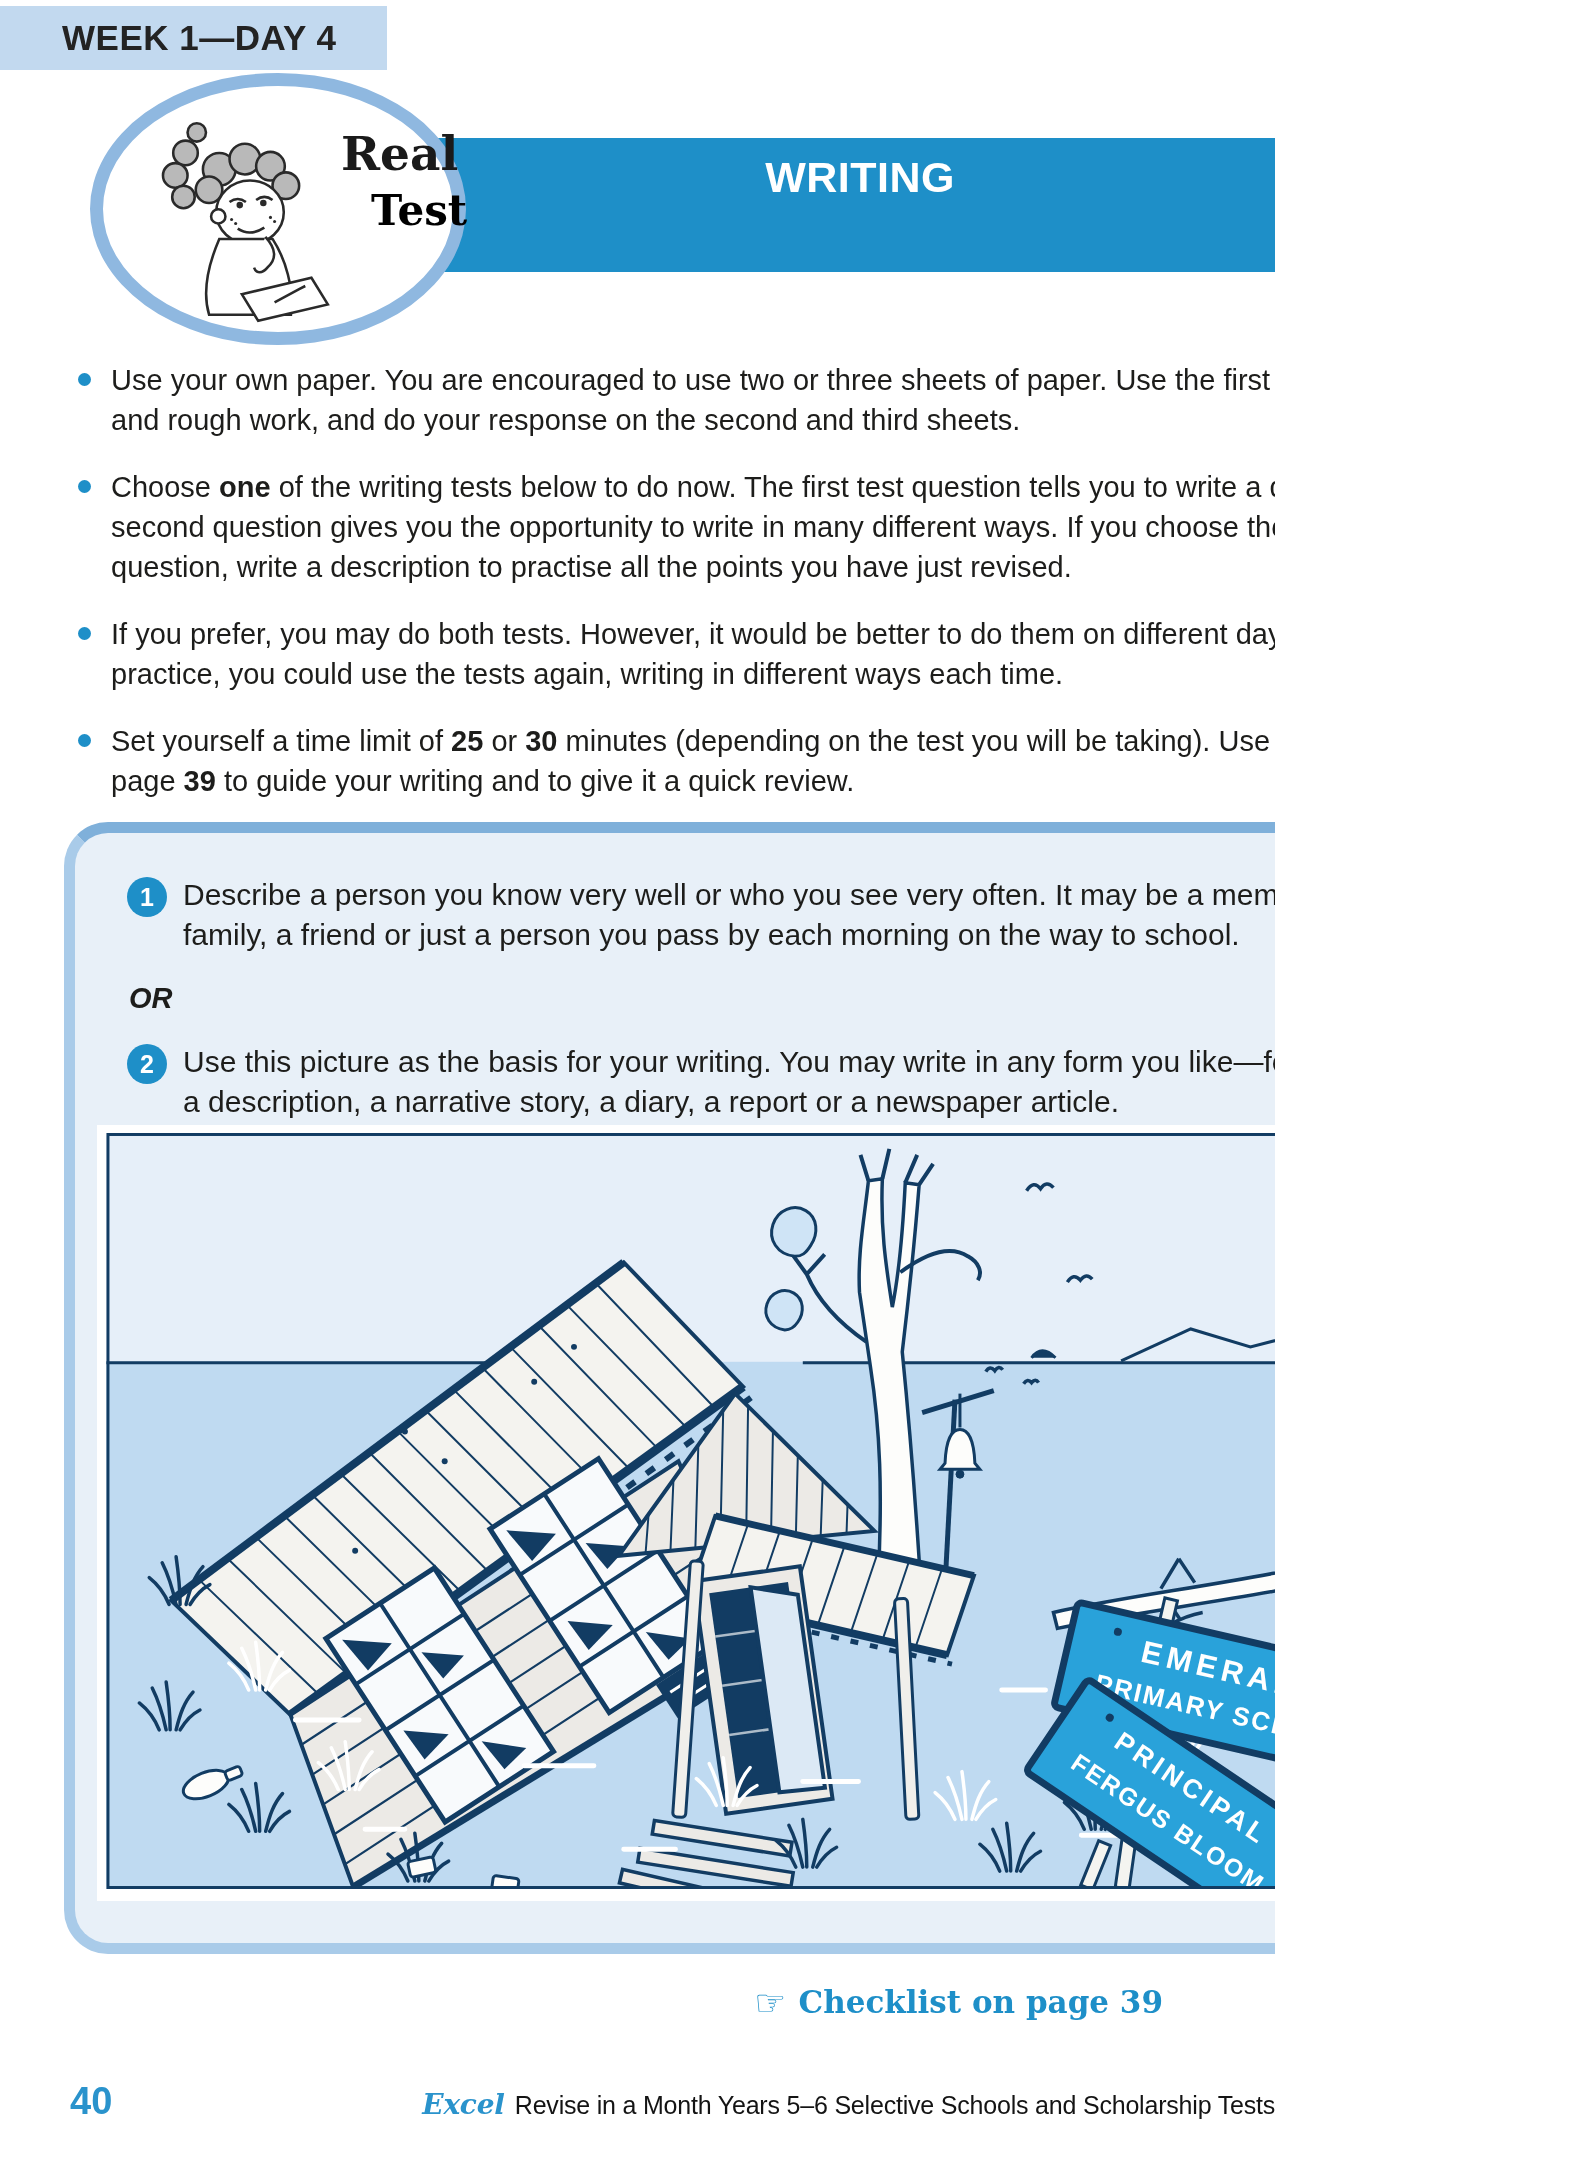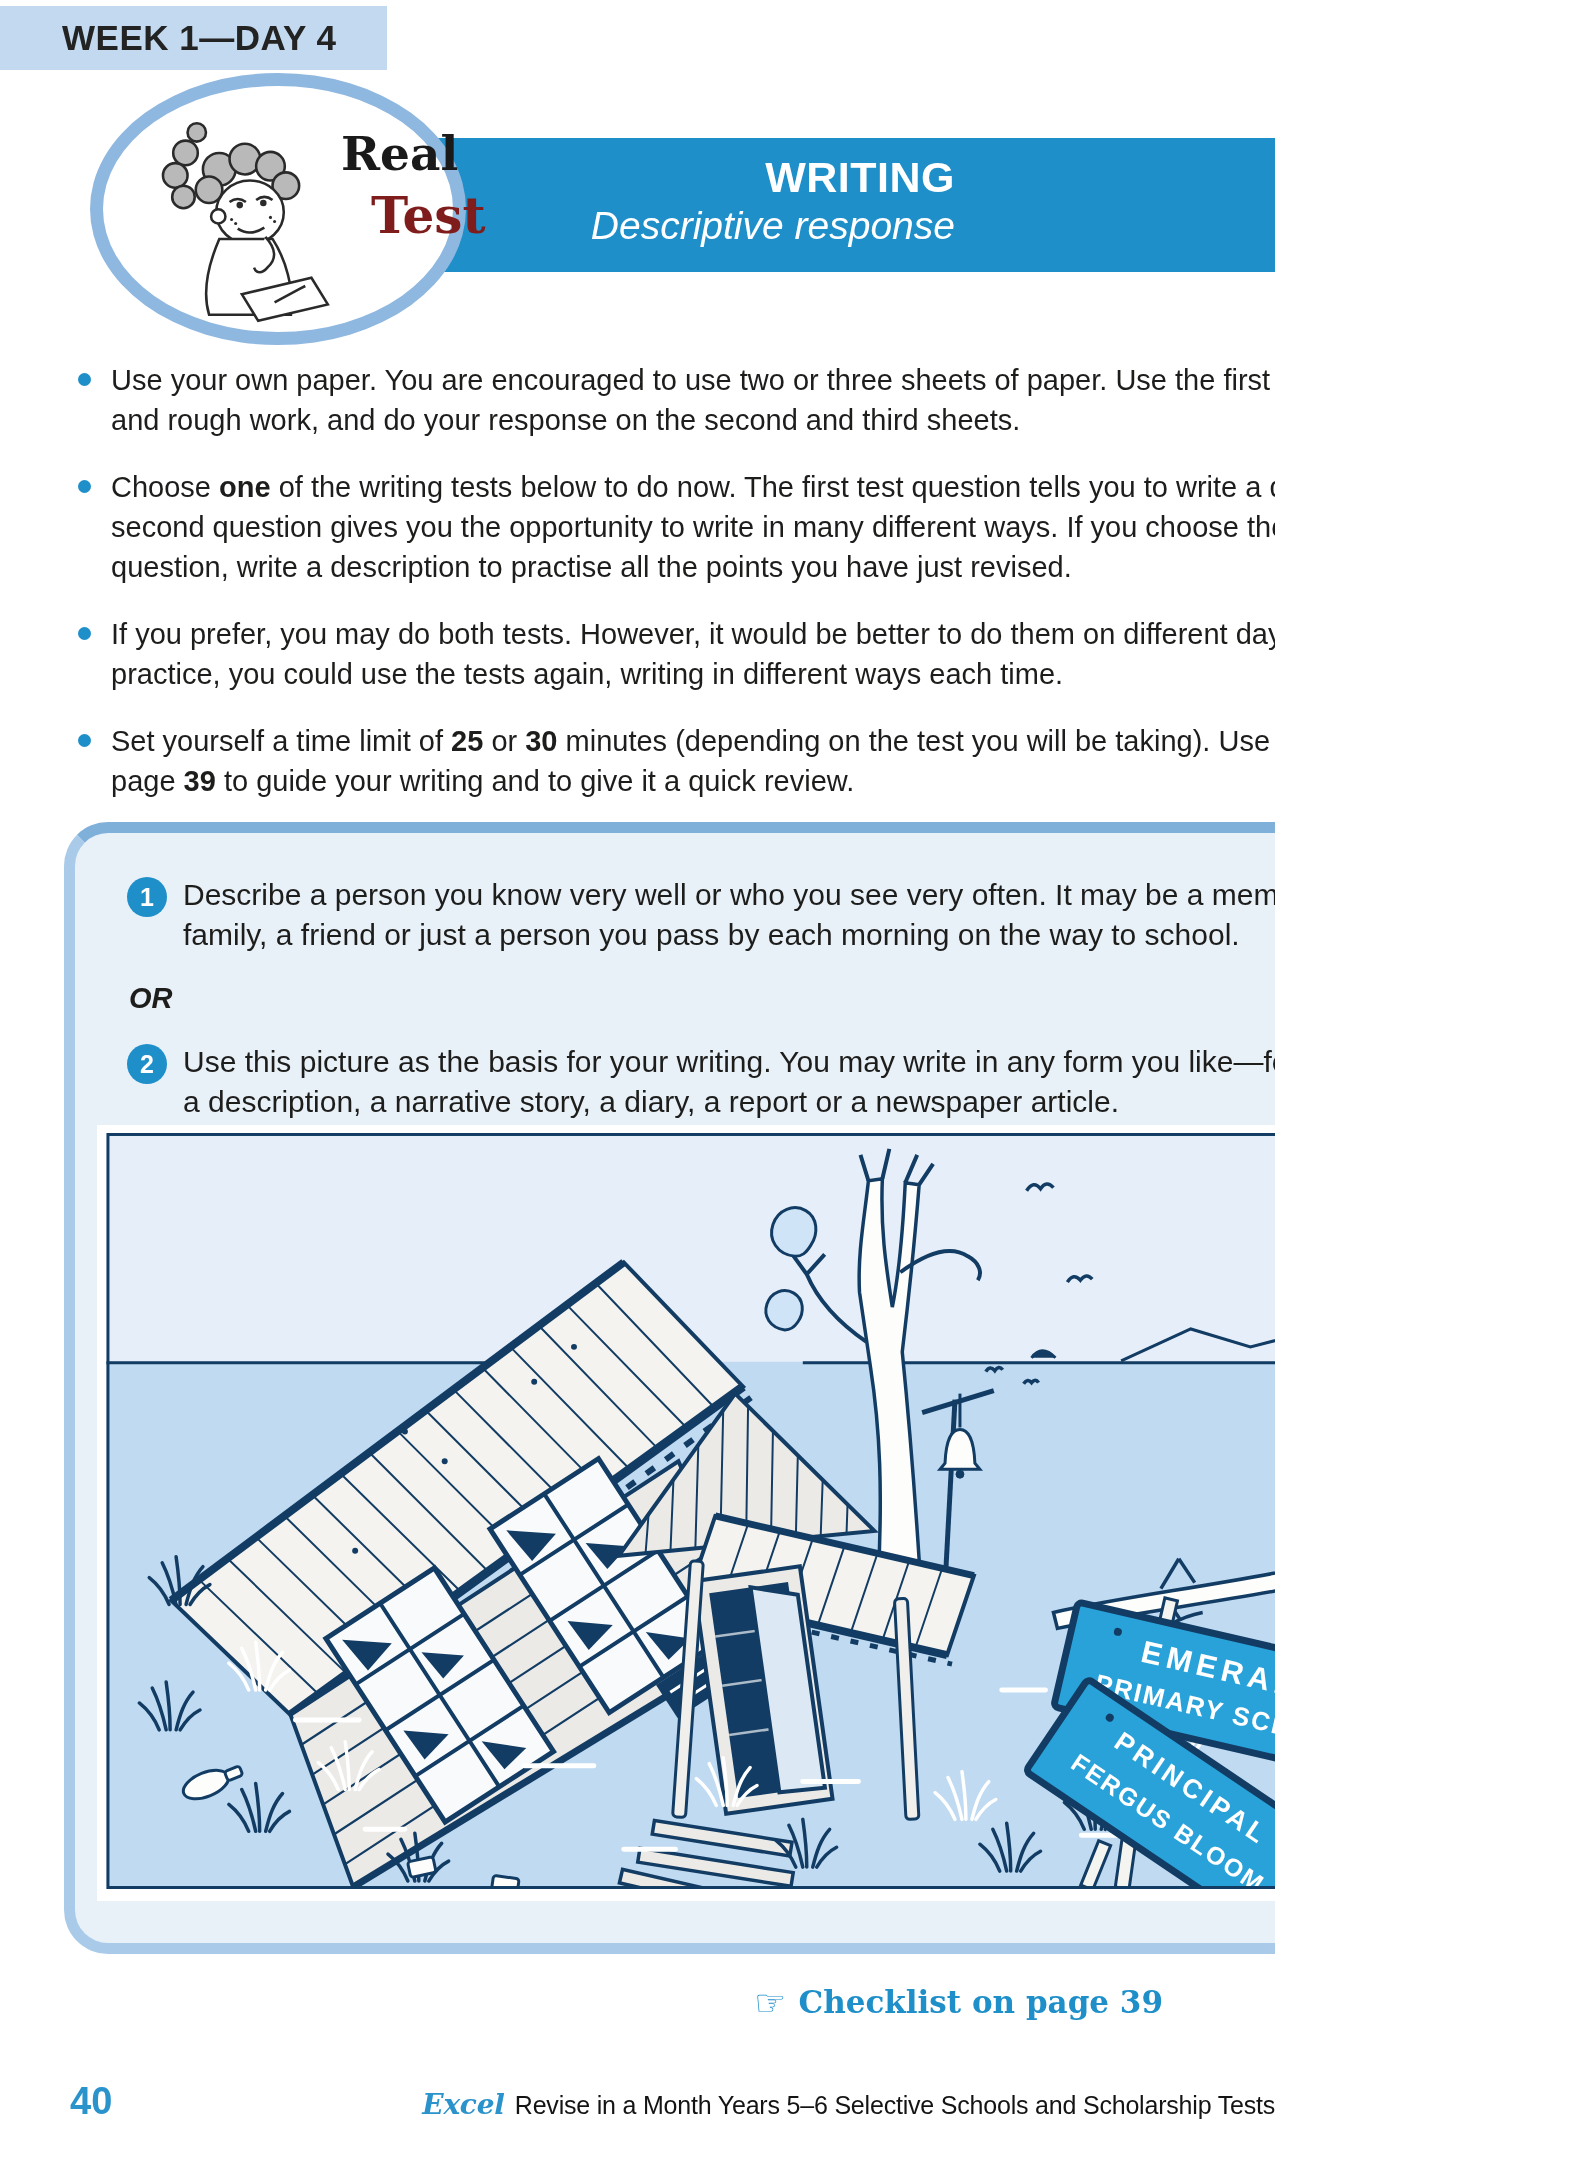--- a/index.html
+++ b/index.html
@@ -17,21 +17,21 @@
     position:absolute;left:370px;top:138px;right:0;height:134px;background:#1e8fc8;
     color:#fff;text-align:right;padding:14px 320px 0 0;box-sizing:border-box;line-height:1.18;
   }
   .banner .b-title{font-size:43px;font-weight:bold;letter-spacing:.5px;text-align:right;}
   .banner .b-sub{font-size:39px;font-style:italic;}
   .logo-oval{
     position:absolute;left:90px;top:73px;width:376px;height:272px;background:#fff;
     border:13px solid #8fb8e0;border-radius:50%;box-sizing:border-box;
   }
   .logo-real{position:absolute;left:238px;top:40px;font-family:"DejaVu Serif",serif;font-weight:bold;font-size:47px;color:#1a1a1a;}
-  .logo-test{position:absolute;left:268px;top:100px;font-family:"DejaVu Serif",serif;font-weight:bold;font-size:50px;color:#7f1d1d;}
+  .logo-test{position:absolute;left:268px;top:100px;font-family:"DejaVu Serif",serif;font-weight:bold;font-size:42px;color:#000000;}
   .kid-svg{position:absolute;left:18px;top:28px;}
   .stopwatch{position:absolute;left:1276px;top:62px;width:216px;height:254px;}
   
   .bullets{position:absolute;left:78px;top:360px;width:1428px;display:flex;flex-direction:column;gap:27px;}
   .bullet{display:flex;}
   .bullet .dot{flex:0 0 13px;width:13px;height:13px;border-radius:50%;background:#1e8fc8;margin:13px 20px 0 0;}
   .bullet p{margin:0;font-size:29px;line-height:40px;}
   .bullet p .bold{font-weight:bold;}
   
   .qbox{
@@ -64,21 +64,20 @@
 <body>
 
 <div class="page">
 
   <div class="week-tab">
     <span>WEEK 1—DAY 4</span>
   </div>
 
   <div class="banner">
     <div class="b-title">WRITING</div>
-    <div class="b-sub">Descriptive response</div>
   </div>
 
   <div class="logo-oval">
     <svg class="kid-svg" width="215" height="215" viewBox="0 0 210 210">
       <g stroke="#2a2a2a" stroke-width="2.5" fill="#b9b9b9">
         <circle cx="74" cy="18" r="9"></circle>
           <circle cx="63" cy="38" r="12"></circle>
         <circle cx="53" cy="60" r="12"></circle>
           <circle cx="61" cy="81" r="11"></circle>
         <circle cx="96" cy="54" r="16"></circle>

